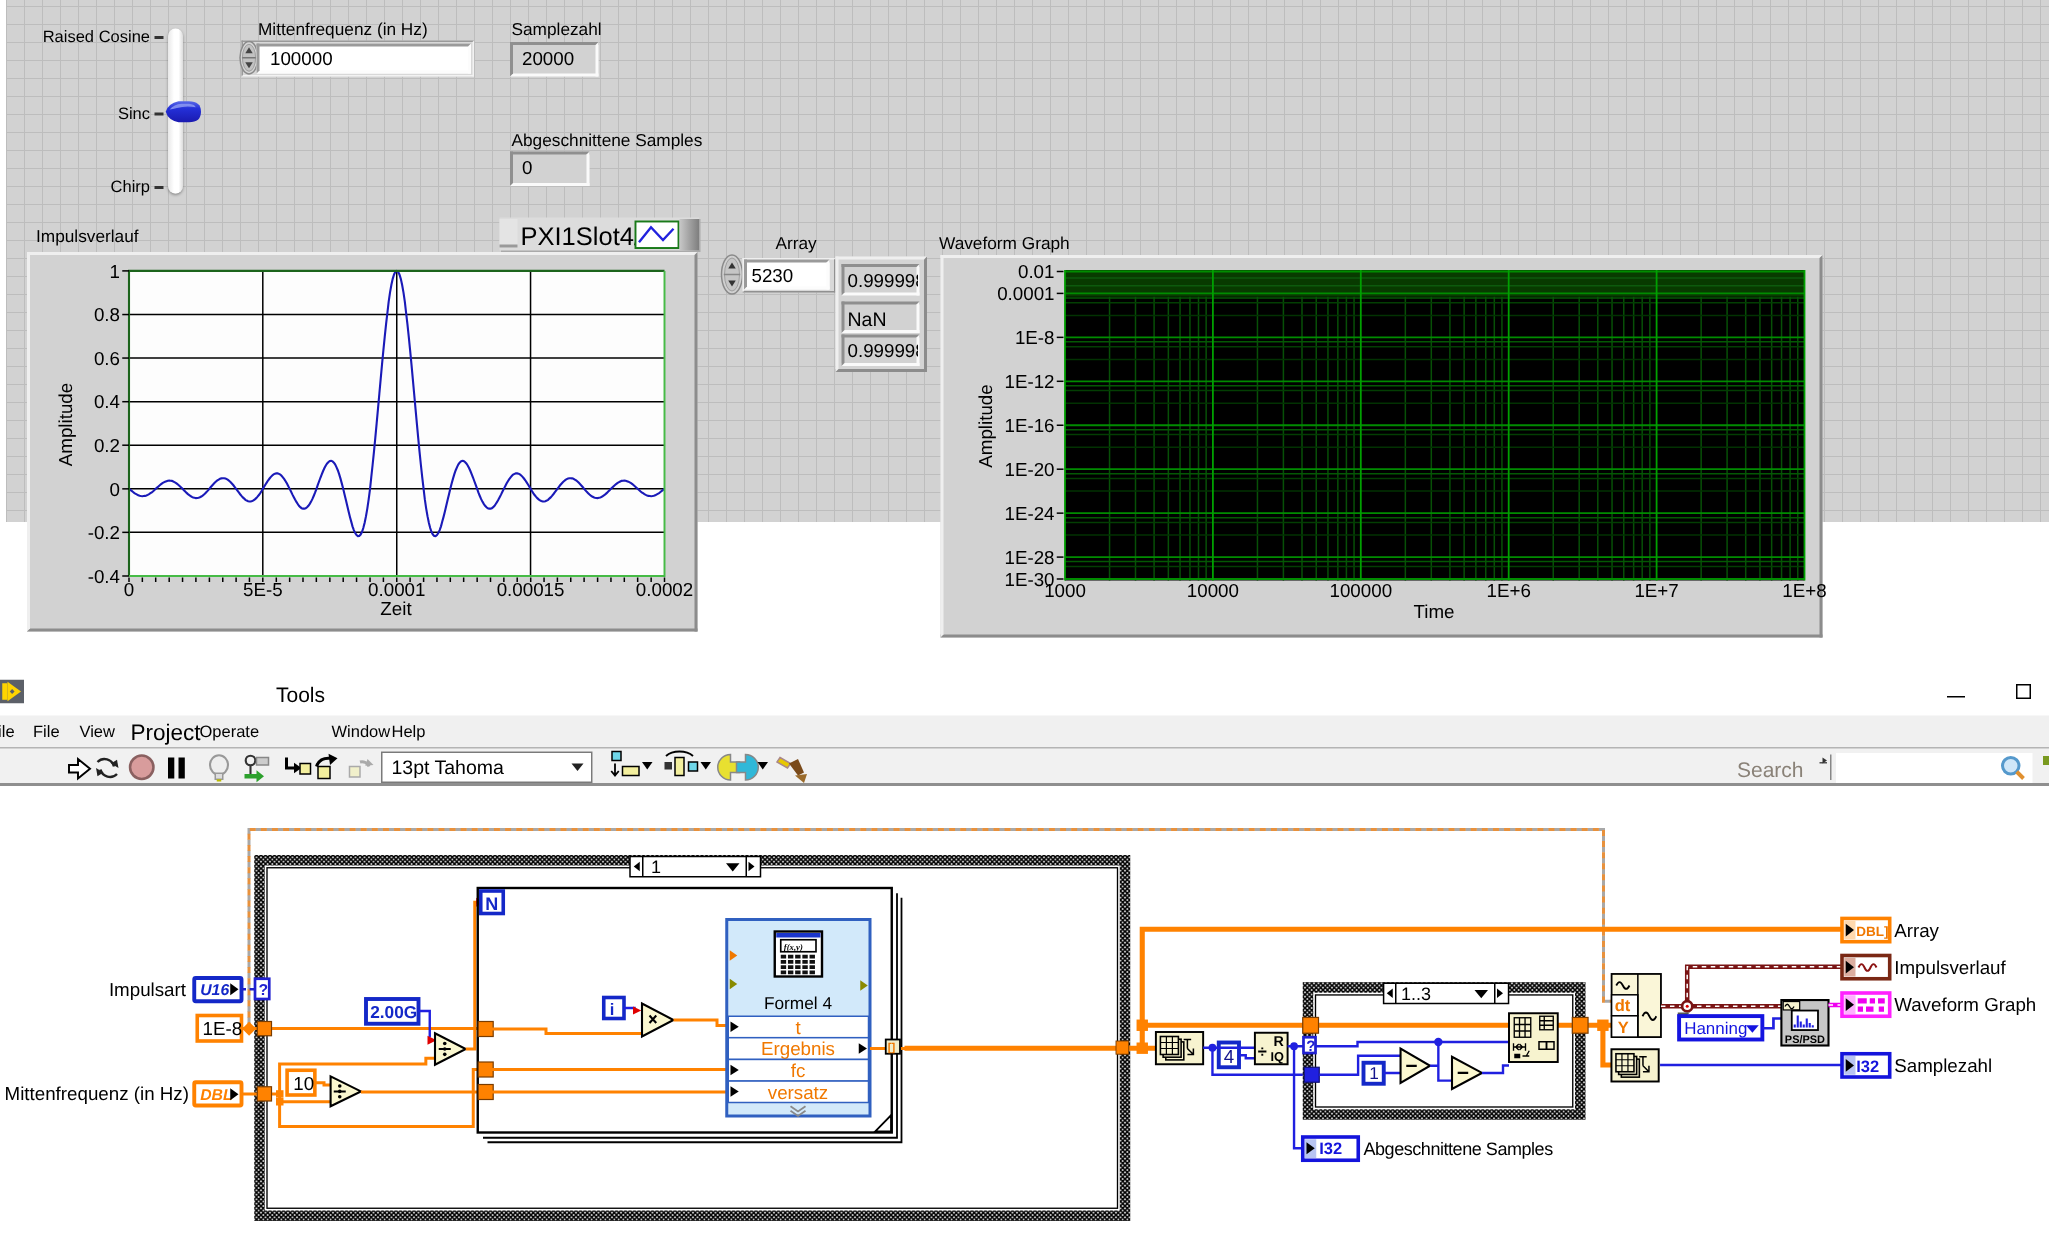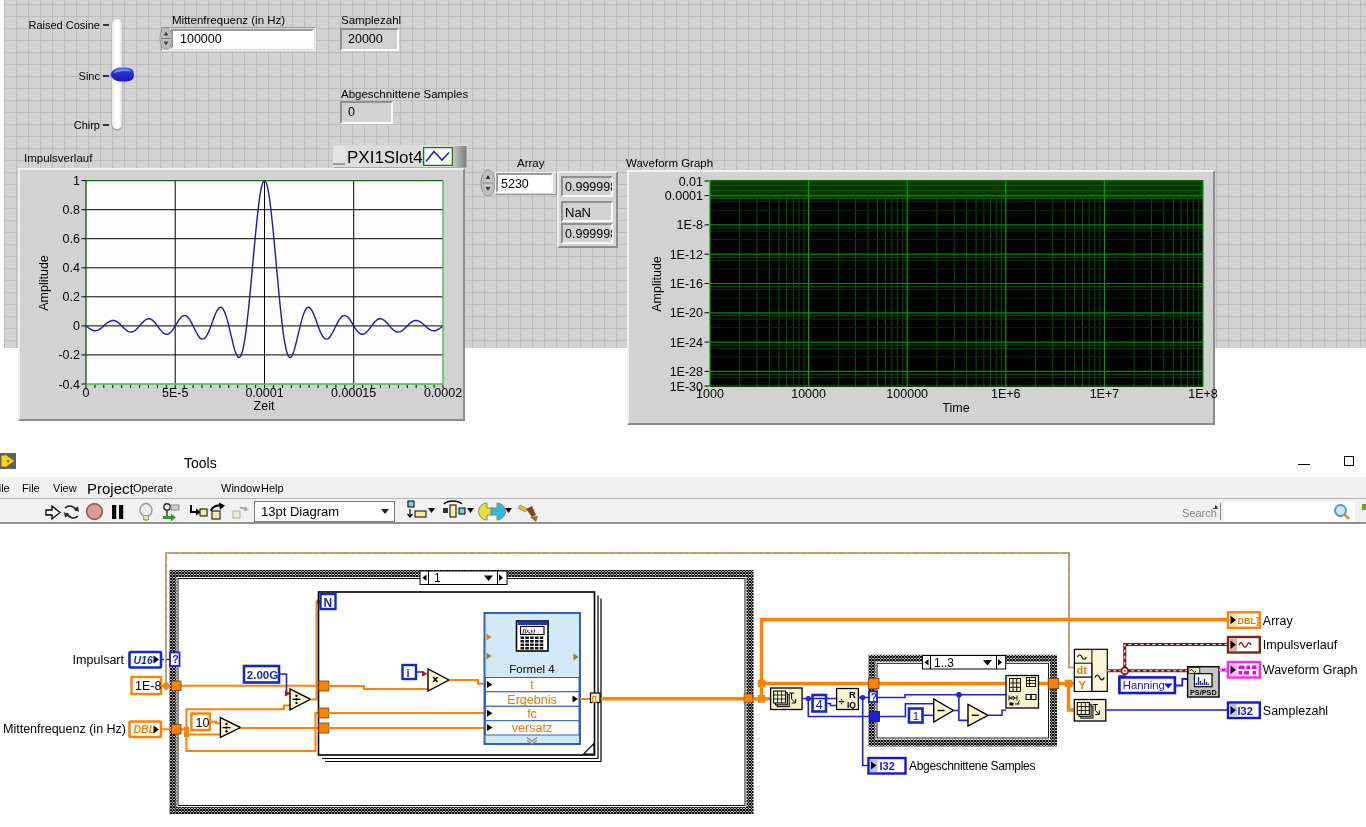--- a/index.html
+++ b/index.html
@@ -316,21 +316,21 @@
 <path d="M219 502.5 l6 3 -5 4.5 Z" fill="#000"></path>
 <rect x="212" y="511" width="8" height="8" fill="#f3ef9e" stroke="#000"></rect>
       </g>
       <g opacity="0.45">
         <rect x="233" y="511" width="7" height="7" fill="#f3ef9e" stroke="#555"></rect>
 <path d="M240 508 a5 5 0 0 1 6 3" fill="none" stroke="#555" stroke-width="2"></path>
 <path d="M245 506 l4 4 -5.5 0.5 Z" fill="#555"></path>
       </g>
     </svg>
 <div class="abs" style="left:254px;top:501px;width:141px;height:21px;background:#fff;border:1px solid #7a7a7a"></div>
-<div class="lbl" style="left:261px;top:504px;font-size:13px">13pt Diagram</div>
+<div class="lbl" style="left:261px;top:504px;font-size:13px">13pt Tahoma</div>
 <div class="abs" style="left:381px;top:509px;width:0;height:0;border-left:4.5px solid transparent;border-right:4.5px solid transparent;border-top:5.5px solid #222"></div>
 <svg class="abs" style="left:400px;top:0" width="150" height="530" viewBox="400 0 150 530">
       <g>
         <rect x="408" y="501" width="6" height="6" fill="#6fd6e8" stroke="#000"></rect>
 <path d="M410 509 v8 m-2.5 -3 l2.5 3 l2.5 -3" stroke="#000" fill="none" stroke-width="1.2"></path>
 <rect x="415" y="511" width="11" height="6" fill="#f3ef9e" stroke="#000"></rect>
 <path d="M428 508 l7 0 -3.5 5 Z" fill="#000"></path>
       </g>
       <g>
         <path d="M444 504 a11 7 0 0 1 18 0" fill="none" stroke="#000" stroke-width="1.3"></path>
@@ -347,21 +347,21 @@
       <g>
         <path d="M520 505 l7 4 -2 3 -7 -4 Z" fill="#e8c800" stroke="#a88"></path>
 <path d="M526 509 l6 8 4 -2 -4 -9 Z" fill="#7a4a1a"></path>
 <path d="M530 517 l6 5 2 -6 Z" fill="#9a6a2a"></path>
       </g>
     </svg>
 <div class="abs" style="left:1213px;top:508px;width:5px;height:0;border-top:1px solid #555"></div>
 <div class="abs" style="left:1215px;top:505px;width:3px;height:3px;border-left:3px solid #333;border-top:2px solid transparent;border-bottom:2px solid transparent"></div>
 <div class="abs" style="left:1220px;top:503px;width:1px;height:17px;background:#888"></div>
 <div class="abs" style="left:1224px;top:502px;width:131px;height:20px;background:#fff"></div>
-<div class="lbl" style="left:1182px;top:506px;color:#8a8278;font-size:11px">Search</div>
+<div class="lbl" style="left:1158px;top:506px;color:#8a8278;font-size:14px">Search</div>
 <svg class="abs" style="left:1333px;top:503px" width="18" height="18" viewBox="0 0 18 18">
 <circle cx="7.5" cy="7.5" r="5.5" fill="#cfe6f8" stroke="#5599cc" stroke-width="2"></circle>
 <line x1="11.5" y1="11.5" x2="16" y2="16" stroke="#e09030" stroke-width="2.6"></line>
 </svg>
 <svg class="abs" style="left:0;top:524px" width="1366px" height="303px" viewBox="0 524 1366 303">
       <defs>
 <pattern id="hatch" width="3" height="3" patternUnits="userSpaceOnUse">
 <rect width="3" height="3" fill="#fdfdfd"></rect>
 <path d="M0 0 L3 3 M3 0 L0 3" stroke="#000" stroke-width="1.05"></path>
 </pattern>

